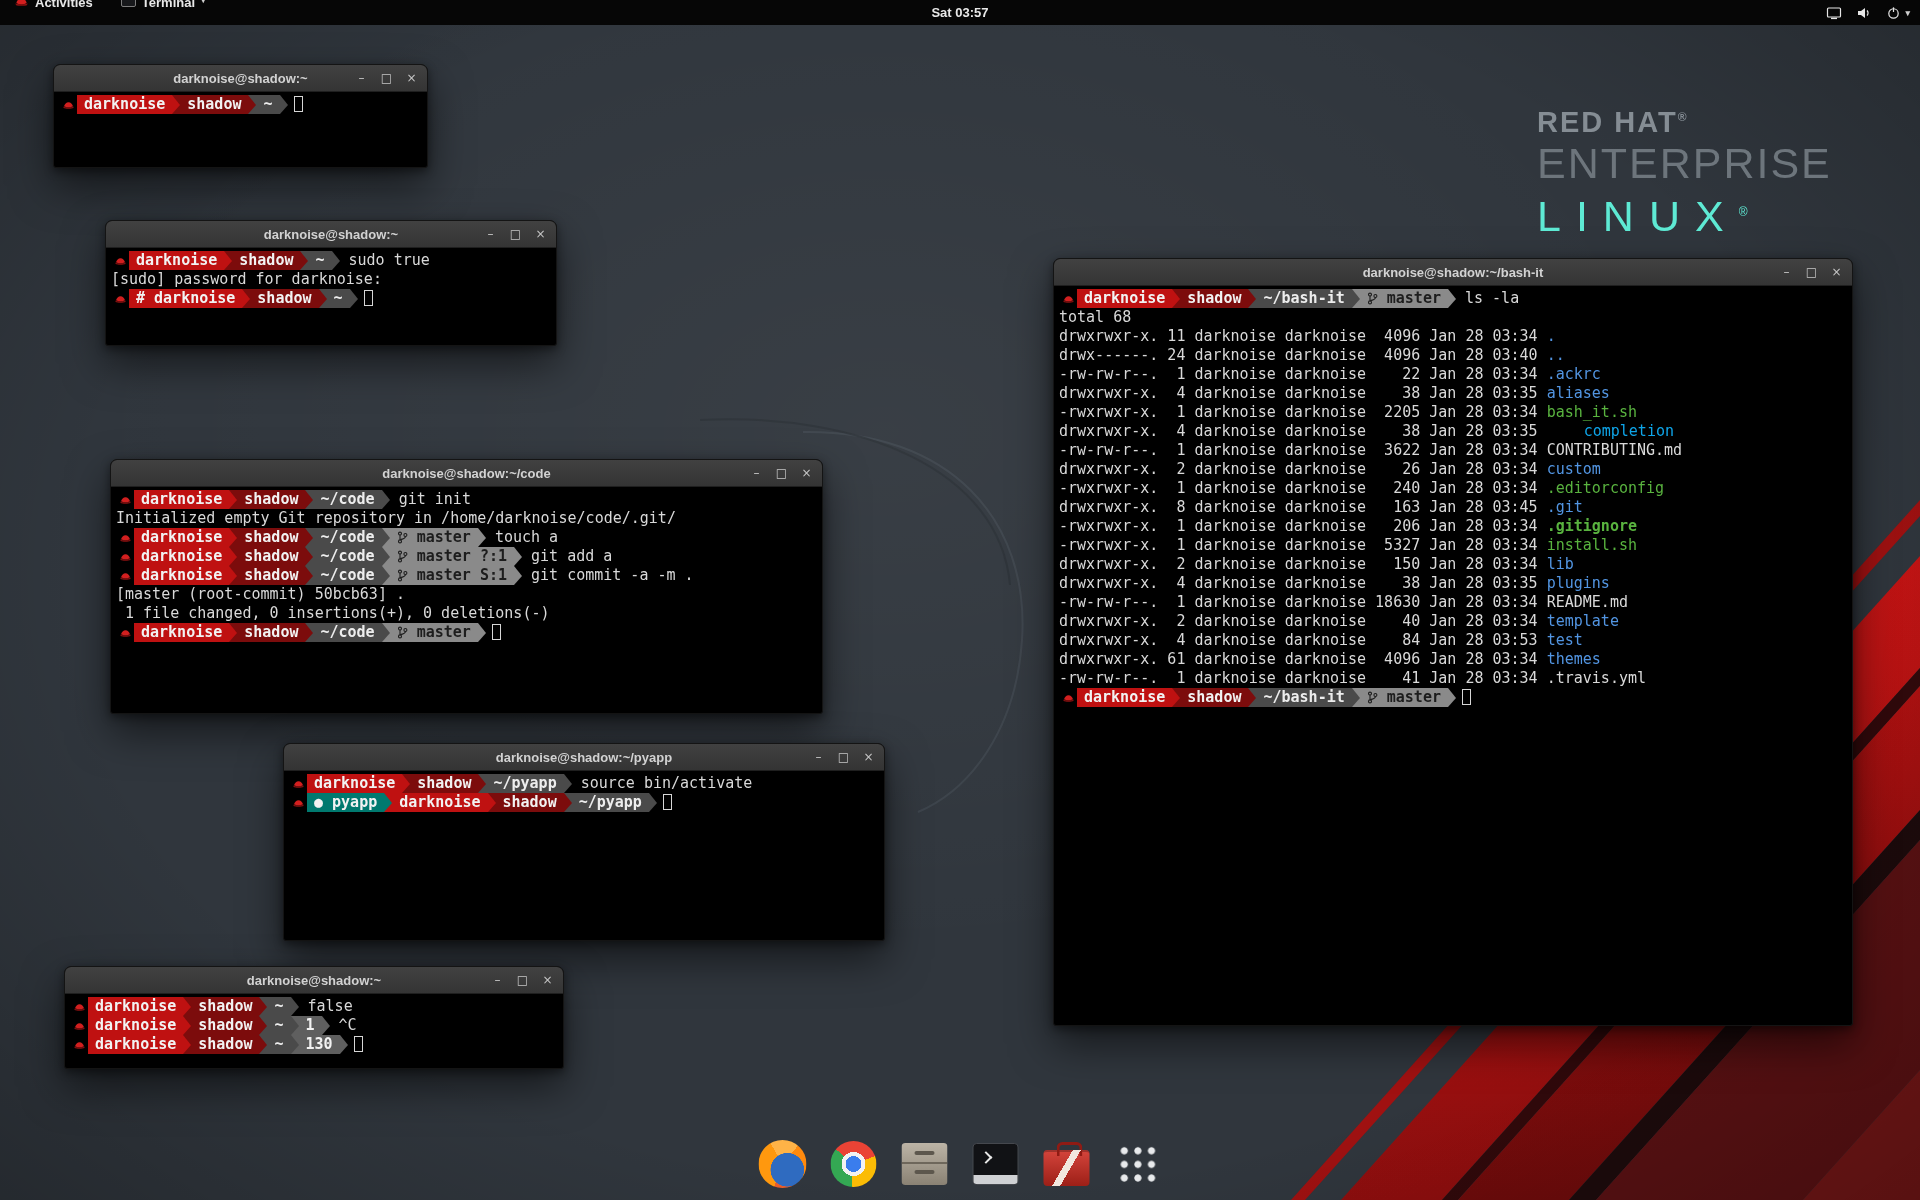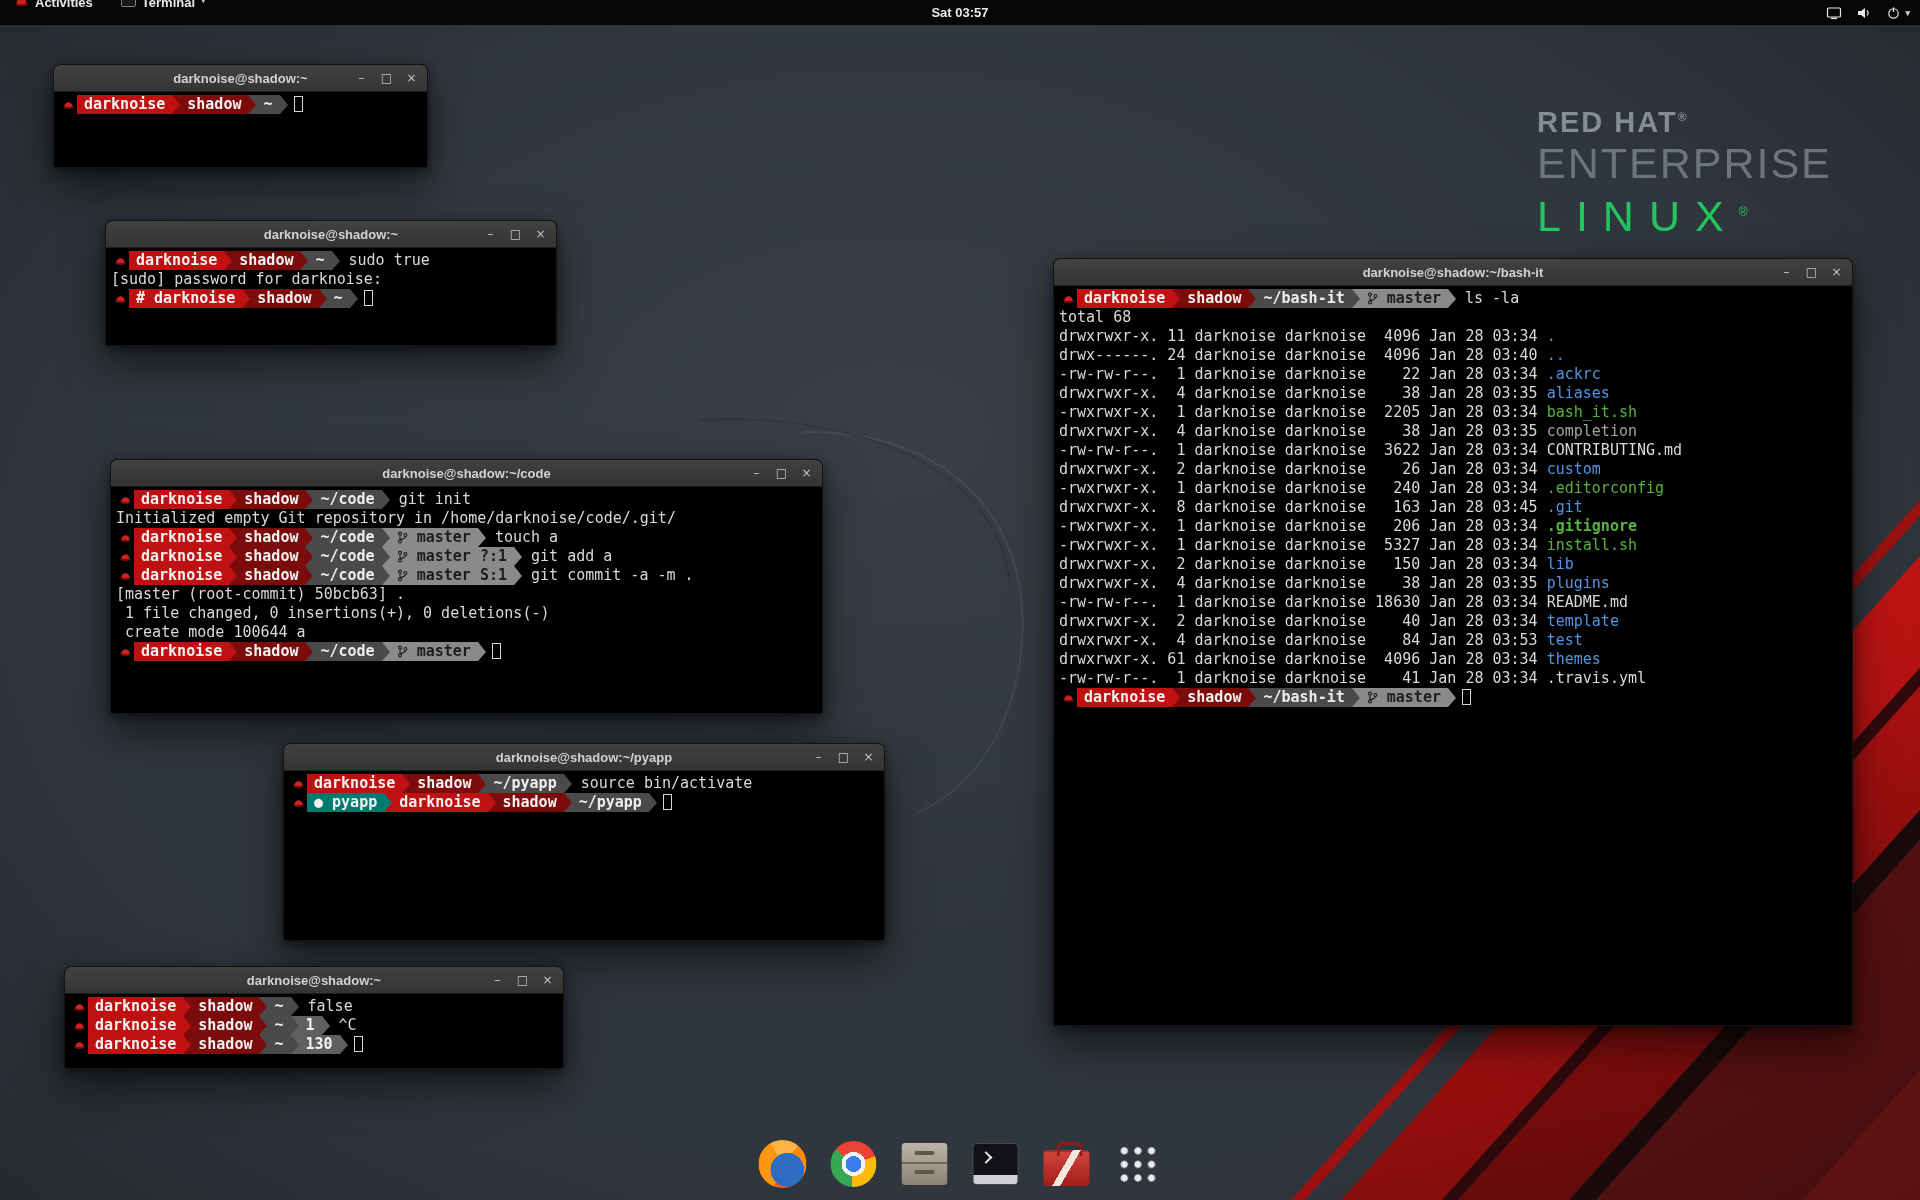--- a/index.html
+++ b/index.html
@@ -11,21 +11,21 @@
   .vignette { position:absolute; inset:0; z-index:1; pointer-events:none;
     background:
       radial-gradient(ellipse 1300px 850px at 46% 36%, rgba(255,255,255,0.045), rgba(0,0,0,0) 62%),
       radial-gradient(ellipse 1600px 1100px at 50% 48%, rgba(0,0,0,0) 55%, rgba(0,0,0,0.38) 100%);
   }
 
   
   .branding { position:absolute; left:1537px; top:100px; z-index:2; color:#6d757c; user-select:none; }
   .brand-line1 { font-size:29px; font-weight:bold; letter-spacing:2px; color:#858d94; line-height:34px; }
   .brand-line2 { font-size:43px; letter-spacing:2px; line-height:49px; color:#6d757c; }
-  .brand-line3 { font-size:43px; letter-spacing:15px; line-height:49px; color:#22c55e; }
+  .brand-line3 { font-size:43px; letter-spacing:15px; line-height:49px; color:#5eead4; }
   .brand-reg { font-size:12px; vertical-align:super; letter-spacing:0; }
 
   
   .topbar { position:absolute; top:0; left:0; right:0; height:25px; background:#060606;
     z-index:30; display:flex; align-items:center; padding:0 10px; color:#e8e8e8;
     font-size:13px; font-weight:bold; }
   .tb-left { display:flex; align-items:center; gap:20px; }
   .tb-item { display:flex; align-items:flex-start; gap:6px; height:35px; padding:0 4px; cursor:pointer; }
   .tb-clock { position:absolute; left:50%; transform:translateX(-50%); height:25px; display:flex; align-items:center; }
   .tb-right { margin-left:auto; display:flex; align-items:center; gap:14px; height:25px; }
@@ -239,21 +239,20 @@
             <path d="M2.2 7.4C2.8 4.8 4.7 3 7 3c2.3 0 4.2 1.8 4.8 4.4 0 0-2.1 1.3-4.8 1.3S2.2 7.4 2.2 7.4z" fill="#d21f1f"></path>
             <path d="M1.3 7.6c1.7 1.3 9.7 1.3 11.4 0l-.5 1.6c-1.5 1.1-8.9 1.1-10.4 0z" fill="#8c1010"></path>
           </svg></span><span class="pseg" style="background: rgb(191, 17, 17); color: rgb(242, 242, 242);">darknoise</span><span class="parrow" style="border-left-color: rgb(191, 17, 17); background: rgb(124, 12, 12);"></span><span class="pseg" style="background: rgb(124, 12, 12); color: rgb(242, 242, 242);">shadow</span><span class="parrow" style="border-left-color: rgb(124, 12, 12); background: rgb(74, 74, 74);"></span><span class="pseg" style="background: rgb(74, 74, 74); color: rgb(237, 237, 237);">~/code</span><span class="parrow" style="border-left-color: rgb(74, 74, 74); background: rgb(138, 138, 138);"></span><span class="pseg" style="background: rgb(138, 138, 138); color: rgb(29, 29, 29);"><svg width="11" height="13" viewBox="0 0 11 13" style="vertical-align:-2px">
             <circle cx="3" cy="2.6" r="1.5" fill="none" stroke="currentColor" stroke-width="1.1"></circle>
             <circle cx="3" cy="10.4" r="1.5" fill="none" stroke="currentColor" stroke-width="1.1"></circle>
             <circle cx="8.4" cy="4" r="1.5" fill="none" stroke="currentColor" stroke-width="1.1"></circle>
             <path d="M3 4.2v4.6M8.4 5.6c0 2.6-3.2 2.2-5 3.2" stroke="currentColor" stroke-width="1.1" fill="none"></path>
           </svg> master S:1</span><span class="parrow" style="border-left-color: rgb(138, 138, 138); background: transparent;"></span><span> git commit -a -m .</span></div>
       <div class="tline"><span>[master (root-commit) 50bcb63] .</span></div>
       <div class="tline"><span> 1 file changed, 0 insertions(+), 0 deletions(-)</span></div>
-      <div class="tline"><span> create mode 100644 a</span></div>
       <div class="tline"><span class="hat"><svg width="13" height="12" viewBox="0 0 14 12">
             <path d="M2.2 7.4C2.8 4.8 4.7 3 7 3c2.3 0 4.2 1.8 4.8 4.4 0 0-2.1 1.3-4.8 1.3S2.2 7.4 2.2 7.4z" fill="#d21f1f"></path>
             <path d="M1.3 7.6c1.7 1.3 9.7 1.3 11.4 0l-.5 1.6c-1.5 1.1-8.9 1.1-10.4 0z" fill="#8c1010"></path>
           </svg></span><span class="pseg" style="background: rgb(191, 17, 17); color: rgb(242, 242, 242);">darknoise</span><span class="parrow" style="border-left-color: rgb(191, 17, 17); background: rgb(124, 12, 12);"></span><span class="pseg" style="background: rgb(124, 12, 12); color: rgb(242, 242, 242);">shadow</span><span class="parrow" style="border-left-color: rgb(124, 12, 12); background: rgb(74, 74, 74);"></span><span class="pseg" style="background: rgb(74, 74, 74); color: rgb(237, 237, 237);">~/code</span><span class="parrow" style="border-left-color: rgb(74, 74, 74); background: rgb(138, 138, 138);"></span><span class="pseg" style="background: rgb(138, 138, 138); color: rgb(29, 29, 29);"><svg width="11" height="13" viewBox="0 0 11 13" style="vertical-align:-2px">
             <circle cx="3" cy="2.6" r="1.5" fill="none" stroke="currentColor" stroke-width="1.1"></circle>
             <circle cx="3" cy="10.4" r="1.5" fill="none" stroke="currentColor" stroke-width="1.1"></circle>
             <circle cx="8.4" cy="4" r="1.5" fill="none" stroke="currentColor" stroke-width="1.1"></circle>
             <path d="M3 4.2v4.6M8.4 5.6c0 2.6-3.2 2.2-5 3.2" stroke="currentColor" stroke-width="1.1" fill="none"></path>
           </svg> master</span><span class="parrow" style="border-left-color: rgb(138, 138, 138); background: transparent;"></span><span class="cursor"></span></div>
     </div>
@@ -323,21 +322,21 @@
             <circle cx="3" cy="10.4" r="1.5" fill="none" stroke="currentColor" stroke-width="1.1"></circle>
             <circle cx="8.4" cy="4" r="1.5" fill="none" stroke="currentColor" stroke-width="1.1"></circle>
             <path d="M3 4.2v4.6M8.4 5.6c0 2.6-3.2 2.2-5 3.2" stroke="currentColor" stroke-width="1.1" fill="none"></path>
           </svg> master</span><span class="parrow" style="border-left-color: rgb(138, 138, 138); background: transparent;"></span><span> ls -la</span></div>
       <div class="tline"><span>total 68</span></div>
       <div class="tline"><span>drwxrwxr-x. 11 darknoise darknoise  4096 Jan 28 03:34 </span><span style="color: rgb(82, 149, 226);">.</span></div>
       <div class="tline"><span>drwx------. 24 darknoise darknoise  4096 Jan 28 03:40 </span><span style="color: rgb(82, 149, 226);">..</span></div>
       <div class="tline"><span>-rw-rw-r--.  1 darknoise darknoise    22 Jan 28 03:34 </span><span style="color: rgb(82, 149, 226);">.ackrc</span></div>
       <div class="tline"><span>drwxrwxr-x.  4 darknoise darknoise    38 Jan 28 03:35 </span><span style="color: rgb(82, 149, 226);">aliases</span></div>
       <div class="tline"><span>-rwxrwxr-x.  1 darknoise darknoise  2205 Jan 28 03:34 </span><span style="color: rgb(89, 179, 63);">bash_it.sh</span></div>
-      <div class="tline"><span>drwxrwxr-x.  4 darknoise darknoise    38 Jan 28 03:35 </span><span style="color: #a3a3a3;">completion</span></div>
+      <div class="tline"><span>drwxrwxr-x.  4 darknoise darknoise    38 Jan 28 03:35 </span><span style="color: #0ea5e9; margin-left: 37px;">completion</span></div>
       <div class="tline"><span>-rw-rw-r--.  1 darknoise darknoise  3622 Jan 28 03:34 CONTRIBUTING.md</span></div>
       <div class="tline"><span>drwxrwxr-x.  2 darknoise darknoise    26 Jan 28 03:34 </span><span style="color: rgb(82, 149, 226);">custom</span></div>
       <div class="tline"><span>-rwxrwxr-x.  1 darknoise darknoise   240 Jan 28 03:34 </span><span style="color: rgb(89, 179, 63);">.editorconfig</span></div>
       <div class="tline"><span>drwxrwxr-x.  8 darknoise darknoise   163 Jan 28 03:45 </span><span style="color: rgb(82, 149, 226);">.git</span></div>
       <div class="tline"><span>-rwxrwxr-x.  1 darknoise darknoise   206 Jan 28 03:34 </span><span style="color: rgb(89, 179, 63); font-weight: bold;">.gitignore</span></div>
       <div class="tline"><span>-rwxrwxr-x.  1 darknoise darknoise  5327 Jan 28 03:34 </span><span style="color: rgb(89, 179, 63);">install.sh</span></div>
       <div class="tline"><span>drwxrwxr-x.  2 darknoise darknoise   150 Jan 28 03:34 </span><span style="color: rgb(82, 149, 226);">lib</span></div>
       <div class="tline"><span>drwxrwxr-x.  4 darknoise darknoise    38 Jan 28 03:35 </span><span style="color: rgb(82, 149, 226);">plugins</span></div>
       <div class="tline"><span>-rw-rw-r--.  1 darknoise darknoise 18630 Jan 28 03:34 README.md</span></div>
       <div class="tline"><span>drwxrwxr-x.  2 darknoise darknoise    40 Jan 28 03:34 </span><span style="color: rgb(82, 149, 226);">template</span></div>

